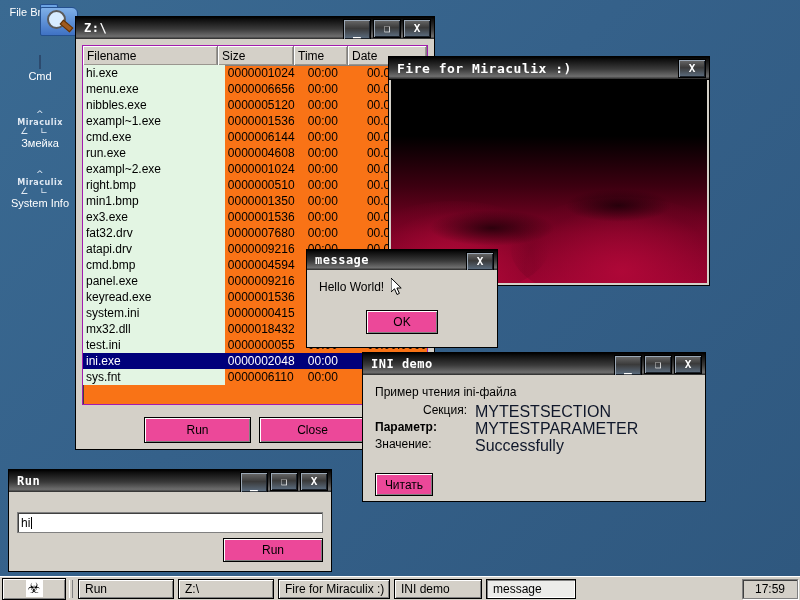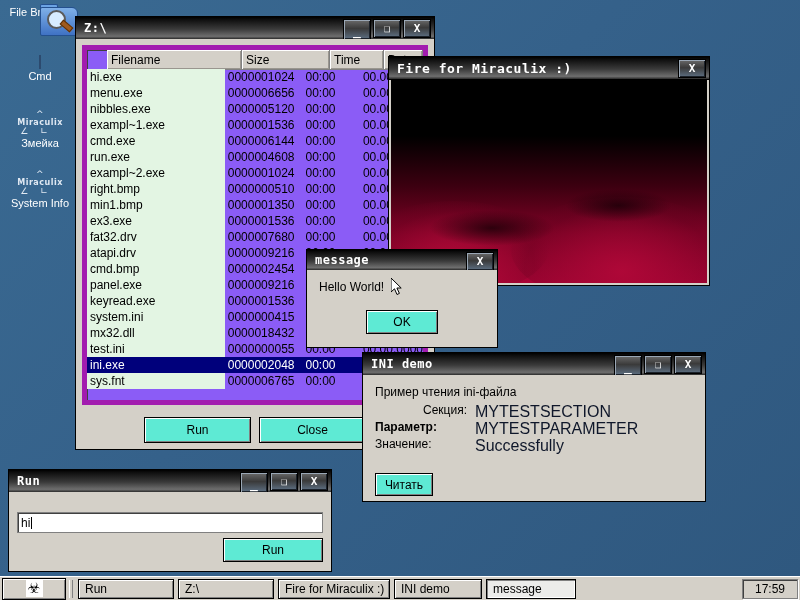--- a/index.html
+++ b/index.html
@@ -55,35 +55,35 @@
   .tbtn{width:26px;height:17px;
      background:linear-gradient(180deg,#6a6a6a,#3a3a3a 45%,#5d6f82 100%);
      border:1px solid #000;box-shadow:inset 1px 1px 0 #9aa7b5, inset -1px -1px 0 #1b2129;
      color:#fff;font-family:"DejaVu Sans Mono", monospace;font-size:11px;font-weight:bold;
      display:flex;align-items:center;justify-content:center;line-height:1;}
   .tbtn.min{font-size:13px;align-items:flex-end;padding-bottom:2px;}
 
   .clientarea{position:absolute;left:0;right:0;top:22px;bottom:0;background:#d4d0c8;}
 
   
-  .btn{background:#5eead4;border:1px solid #000;
+  .btn{background:#ec4899;border:1px solid #000;
        box-shadow:inset 1px 1px 0 #fff, inset -1px -1px 0 #808080;
        display:flex;align-items:center;justify-content:center;
        font-size:12px;color:#000;font-family:"Liberation Sans", sans-serif;}
 
   
   #zwin{left:75px;top:16px;width:358px;height:432px;}
   #zwin .clientarea{padding:0;}
   .listwrap{position:absolute;left:6px;top:6px;right:6px;bottom:44px;
-      background:#8b5cf6;border:5px solid #a21caf;box-shadow:inset 1px 1px 0 #404040;padding-left:20px;}
+      background:#f97316;border:1px solid #a21caf;box-shadow:inset 1px 1px 0 #404040;}
   .hdrrow{display:flex;height:19px;background:#d4d0c8;border-bottom:1px solid #808080;}
   .hdr{border-right:1px solid #808080;box-shadow:inset 1px 1px 0 #fff, inset -1px -1px 0 #9a968f;
        background:#d4d0c8;padding-left:4px;display:flex;align-items:center;font-size:12px;
        box-sizing:border-box;}
-  .hdr.c0{width:135px;} .hdr.c1{width:88px;} .hdr.c2{width:54px;} .hdr.c3{flex:1;}
+  .hdr.c0{width:135px;} .hdr.c1{width:76px;} .hdr.c2{width:54px;} .hdr.c3{flex:1;}
   .rows{position:absolute;left:0;right:0;top:19px;bottom:0;overflow:hidden;}
   .frow{display:flex;height:16px;line-height:16px;font-size:12px;color:#000;}
   .frow .c0{width:149px;background:#e3f5e3;padding-left:3px;box-sizing:border-box;
      overflow:hidden;white-space:nowrap;}
   .frow .c1{width:84px;padding-left:3px;box-sizing:border-box;}
   .frow .c2{width:62px;padding-left:3px;box-sizing:border-box;}
   .frow .c3{flex:1;padding-left:3px;box-sizing:border-box;white-space:nowrap;}
   .frow.sel .c0,.frow.sel .c1,.frow.sel .c2,.frow.sel .c3{background:#00007b;color:#fff;}
   .fill-green{position:absolute;left:0;top:19px;width:135px;bottom:0;background:#e3f5e3;z-index:-1;}
   .zbtns{position:absolute;left:6px;right:6px;bottom:8px;height:24px;display:flex;gap:8px;
@@ -282,21 +282,21 @@
               <div class="c3">00.00.0000</div>
             </div>
             <div class="frow">
               <div class="c0">atapi.drv</div>
               <div class="c1">0000009216</div>
               <div class="c2">00:00</div>
               <div class="c3">00.00.0000</div>
             </div>
             <div class="frow">
               <div class="c0">cmd.bmp</div>
-              <div class="c1">0000002454</div>
+              <div class="c1">0000004594</div>
               <div class="c2">00:00</div>
               <div class="c3">00.00.0000</div>
             </div>
             <div class="frow">
               <div class="c0">panel.exe</div>
               <div class="c1">0000009216</div>
               <div class="c2">00:00</div>
               <div class="c3">00.00.0000</div>
             </div>
             <div class="frow">
@@ -324,21 +324,21 @@
               <div class="c3">00.00.0000</div>
             </div>
             <div class="frow sel">
               <div class="c0">ini.exe</div>
               <div class="c1">0000002048</div>
               <div class="c2">00:00</div>
               <div class="c3">00.00.0000</div>
             </div>
             <div class="frow">
               <div class="c0">sys.fnt</div>
-              <div class="c1">0000006765</div>
+              <div class="c1">0000006110</div>
               <div class="c2">00:00</div>
               <div class="c3">00.00.0000</div>
             </div>
           </div>
       </div>
       <div class="zbtns">
         <div class="btn">Run</div>
         <div class="btn">Close</div>
       </div>
     </div>

